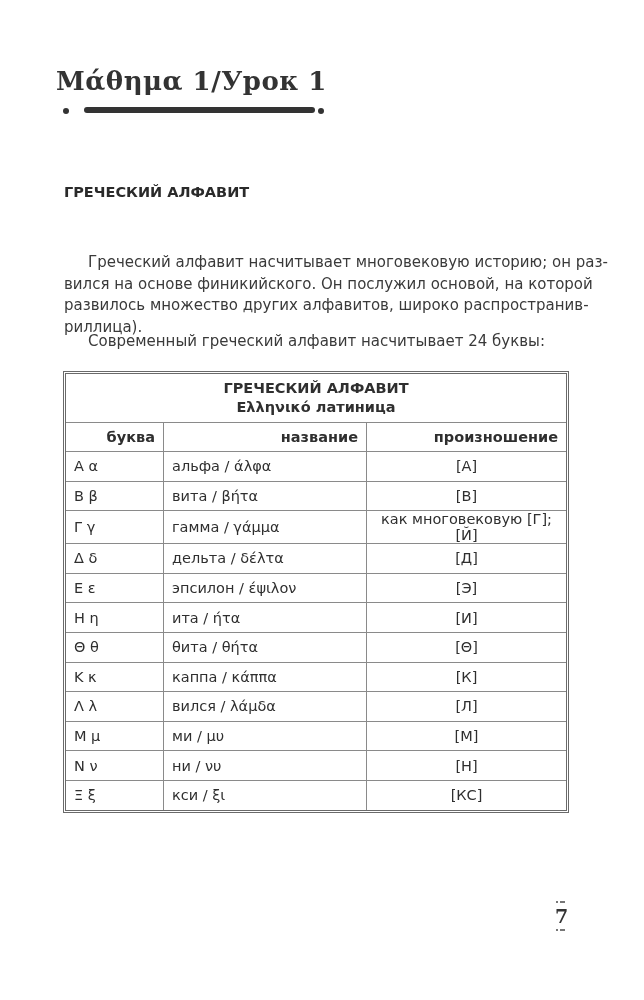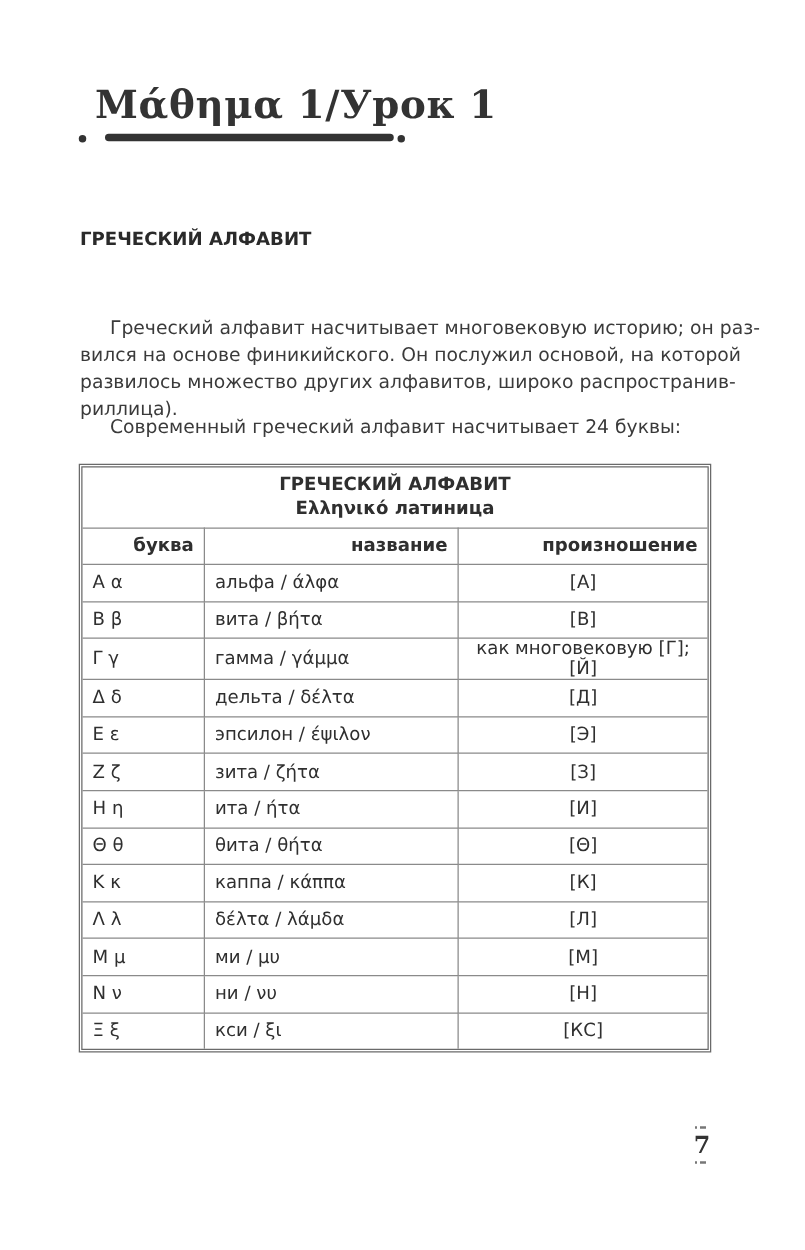--- a/index.html
+++ b/index.html
@@ -1,19 +1,19 @@
 <!DOCTYPE html>
 <html><head>
 <meta charset="utf-8">
 <style>
   html, body { margin: 0; padding: 0; background: #ffffff; }
   body { width: 644px; height: 1000px; position: relative; overflow: hidden; color: #2b2b2b; font-family: "DejaVu Sans", sans-serif; }
   .title {
-    position: absolute; left: 76px; top: 66px;
-    font-family: "DejaVu Serif", serif; font-weight: bold; font-size: 31px;
+    position: absolute; left: 56px; top: 66px;
+    font-family: "DejaVu Serif", serif; font-weight: bold; font-size: 26px;
     color: #333333; letter-spacing: 0.5px; white-space: nowrap;
   }
   .underline-dot { position: absolute; width: 6px; height: 6px; border-radius: 50%; background: #333; top: 108px; }
   .underline-bar { position: absolute; left: 84px; top: 107px; width: 231px; height: 6px; border-radius: 3px; background: #333; }
   .section-heading {
     position: absolute; left: 64px; top: 184px;
     font-size: 14.5px; font-weight: bold; color: #2a2a2a; white-space: nowrap;
   }
   .para {
     position: absolute; left: 64px; width: 503px;
@@ -101,42 +101,37 @@
           <td class="c1">Δ δ</td>
           <td class="c2">дельта / δέλτα</td>
           <td class="c3">[Д]</td>
         </tr>
         <tr>
           <td class="c1">Ε ε</td>
           <td class="c2">эпсилон / έψιλον</td>
           <td class="c3">[Э]</td>
         </tr>
         <tr>
-          <td class="c1">Ζ ζ</td>
-          <td class="c2">зита / ζήτα</td>
-          <td class="c3">[З]</td>
-        </tr>
-        <tr>
           <td class="c1">Η η</td>
           <td class="c2">ита / ήτα</td>
           <td class="c3">[И]</td>
         </tr>
         <tr>
           <td class="c1">Θ θ</td>
           <td class="c2">θита / θήτα</td>
           <td class="c3">[Θ]</td>
         </tr>
         <tr>
           <td class="c1">Κ κ</td>
           <td class="c2">каппа / κάππα</td>
           <td class="c3">[К]</td>
         </tr>
         <tr>
           <td class="c1">Λ λ</td>
-          <td class="c2">δέλτα / λάμδα</td>
+          <td class="c2">вился / λάμδα</td>
           <td class="c3">[Л]</td>
         </tr>
         <tr>
           <td class="c1">Μ μ</td>
           <td class="c2">ми / μυ</td>
           <td class="c3">[М]</td>
         </tr>
         <tr>
           <td class="c1">Ν ν</td>
           <td class="c2">ни / νυ</td>

